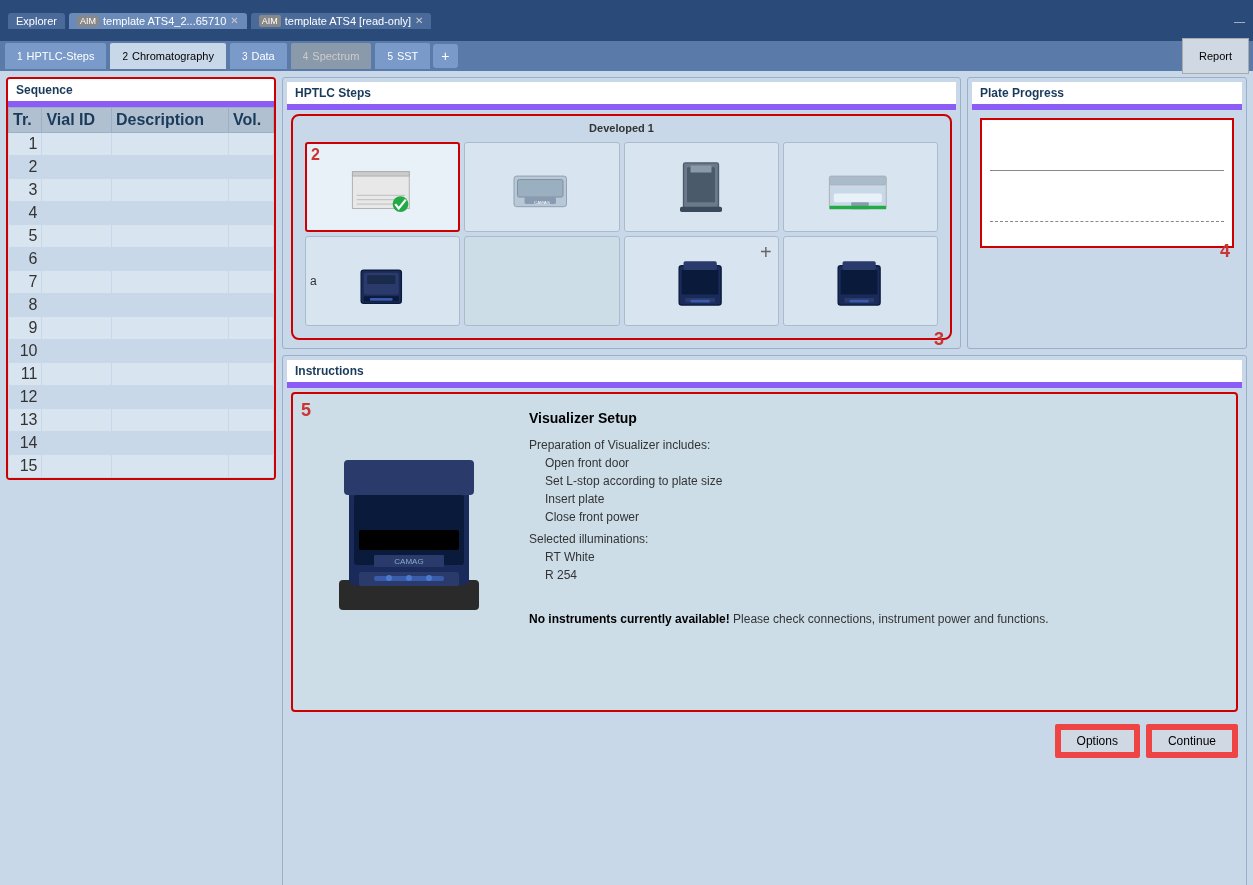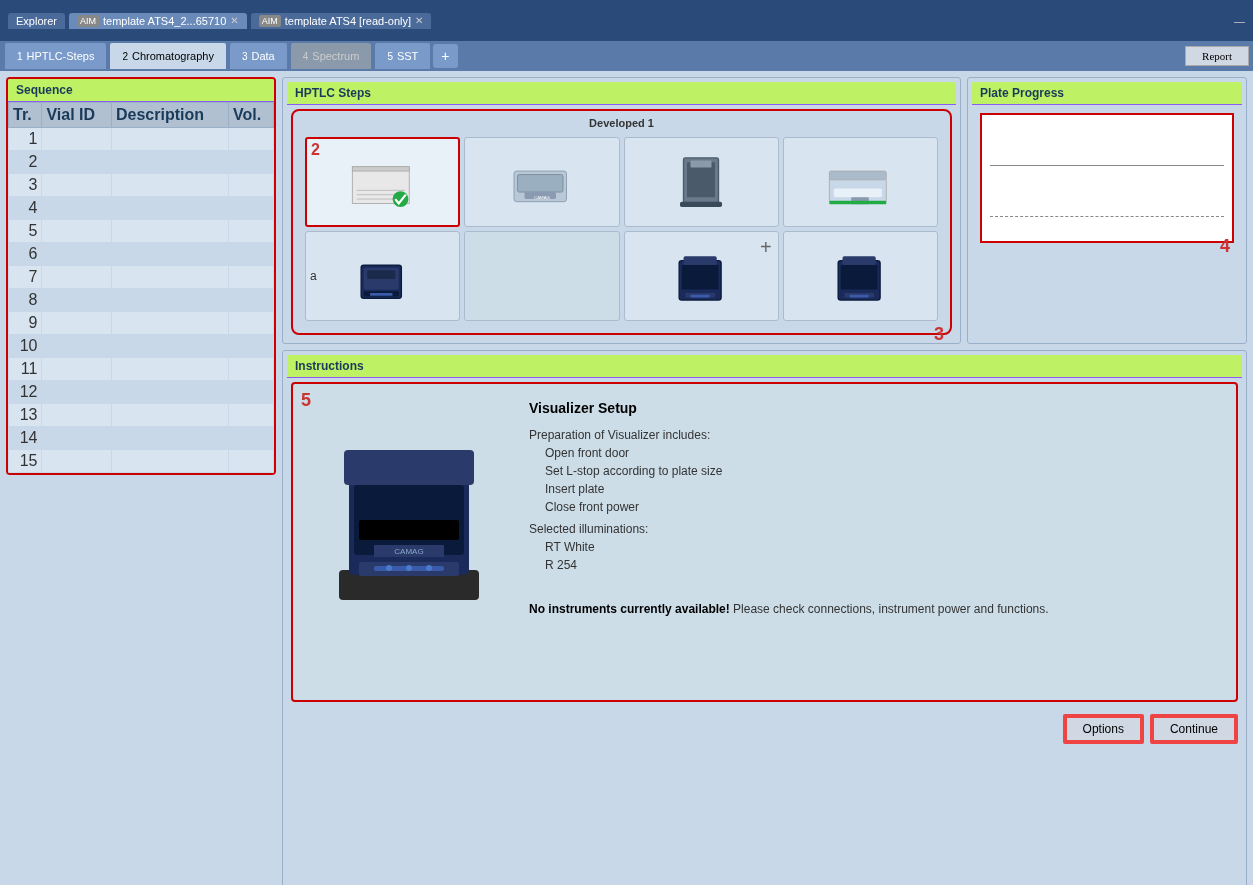--- a/index.html
+++ b/index.html
@@ -84,24 +84,23 @@
       align-items: center;
     }
     .tab-report {
       margin-left: auto;
       background: #d0d8e4;
       color: #000;
       font-size: 11px;
       padding: 4px 16px;
       border: 1px solid #aaa;
       cursor: pointer;
-      height: 20px;
+      height: 36px;
       display: flex;
       align-items: center;
-      font-family: Liberation Serif, serif;
     }
 
     
     .main-area {
       display: flex;
       height: calc(885px - 54px);
       gap: 6px;
       padding: 6px;
     }
 
@@ -118,22 +117,22 @@
       border: 1px solid #9ab0c8;
       border-radius: 3px;
       overflow: hidden;
     }
 
     .panel-title {
       font-size: 12px;
       font-weight: bold;
       color: #1a3a5a;
       padding: 4px 8px;
-      background: #bef264;
-      border-bottom: 1px solid #8b5cf6;
+      background: #ffffff;
+      border-bottom: 6px solid #8b5cf6;
     }
 
     .sequence-table {
       width: 100%;
       border-collapse: collapse;
       font-size: 16px;
     }
     .sequence-table th {
       background: #b0c0d0;
       padding: 3px 4px;
@@ -314,21 +313,21 @@
 
     .btn-row {
       display: flex;
       justify-content: flex-end;
       gap: 6px;
       margin-top: 12px;
     }
 
     .btn {
       background: #d0d8e4;
-      border: 4px solid #ef4444;
+      border: 6px solid #ef4444;
       padding: 4px 16px;
       font-size: 12px;
       cursor: pointer;
       border-radius: 2px;
     }
 
     
     .developed-label {
       position: absolute;
       top: 6px;

